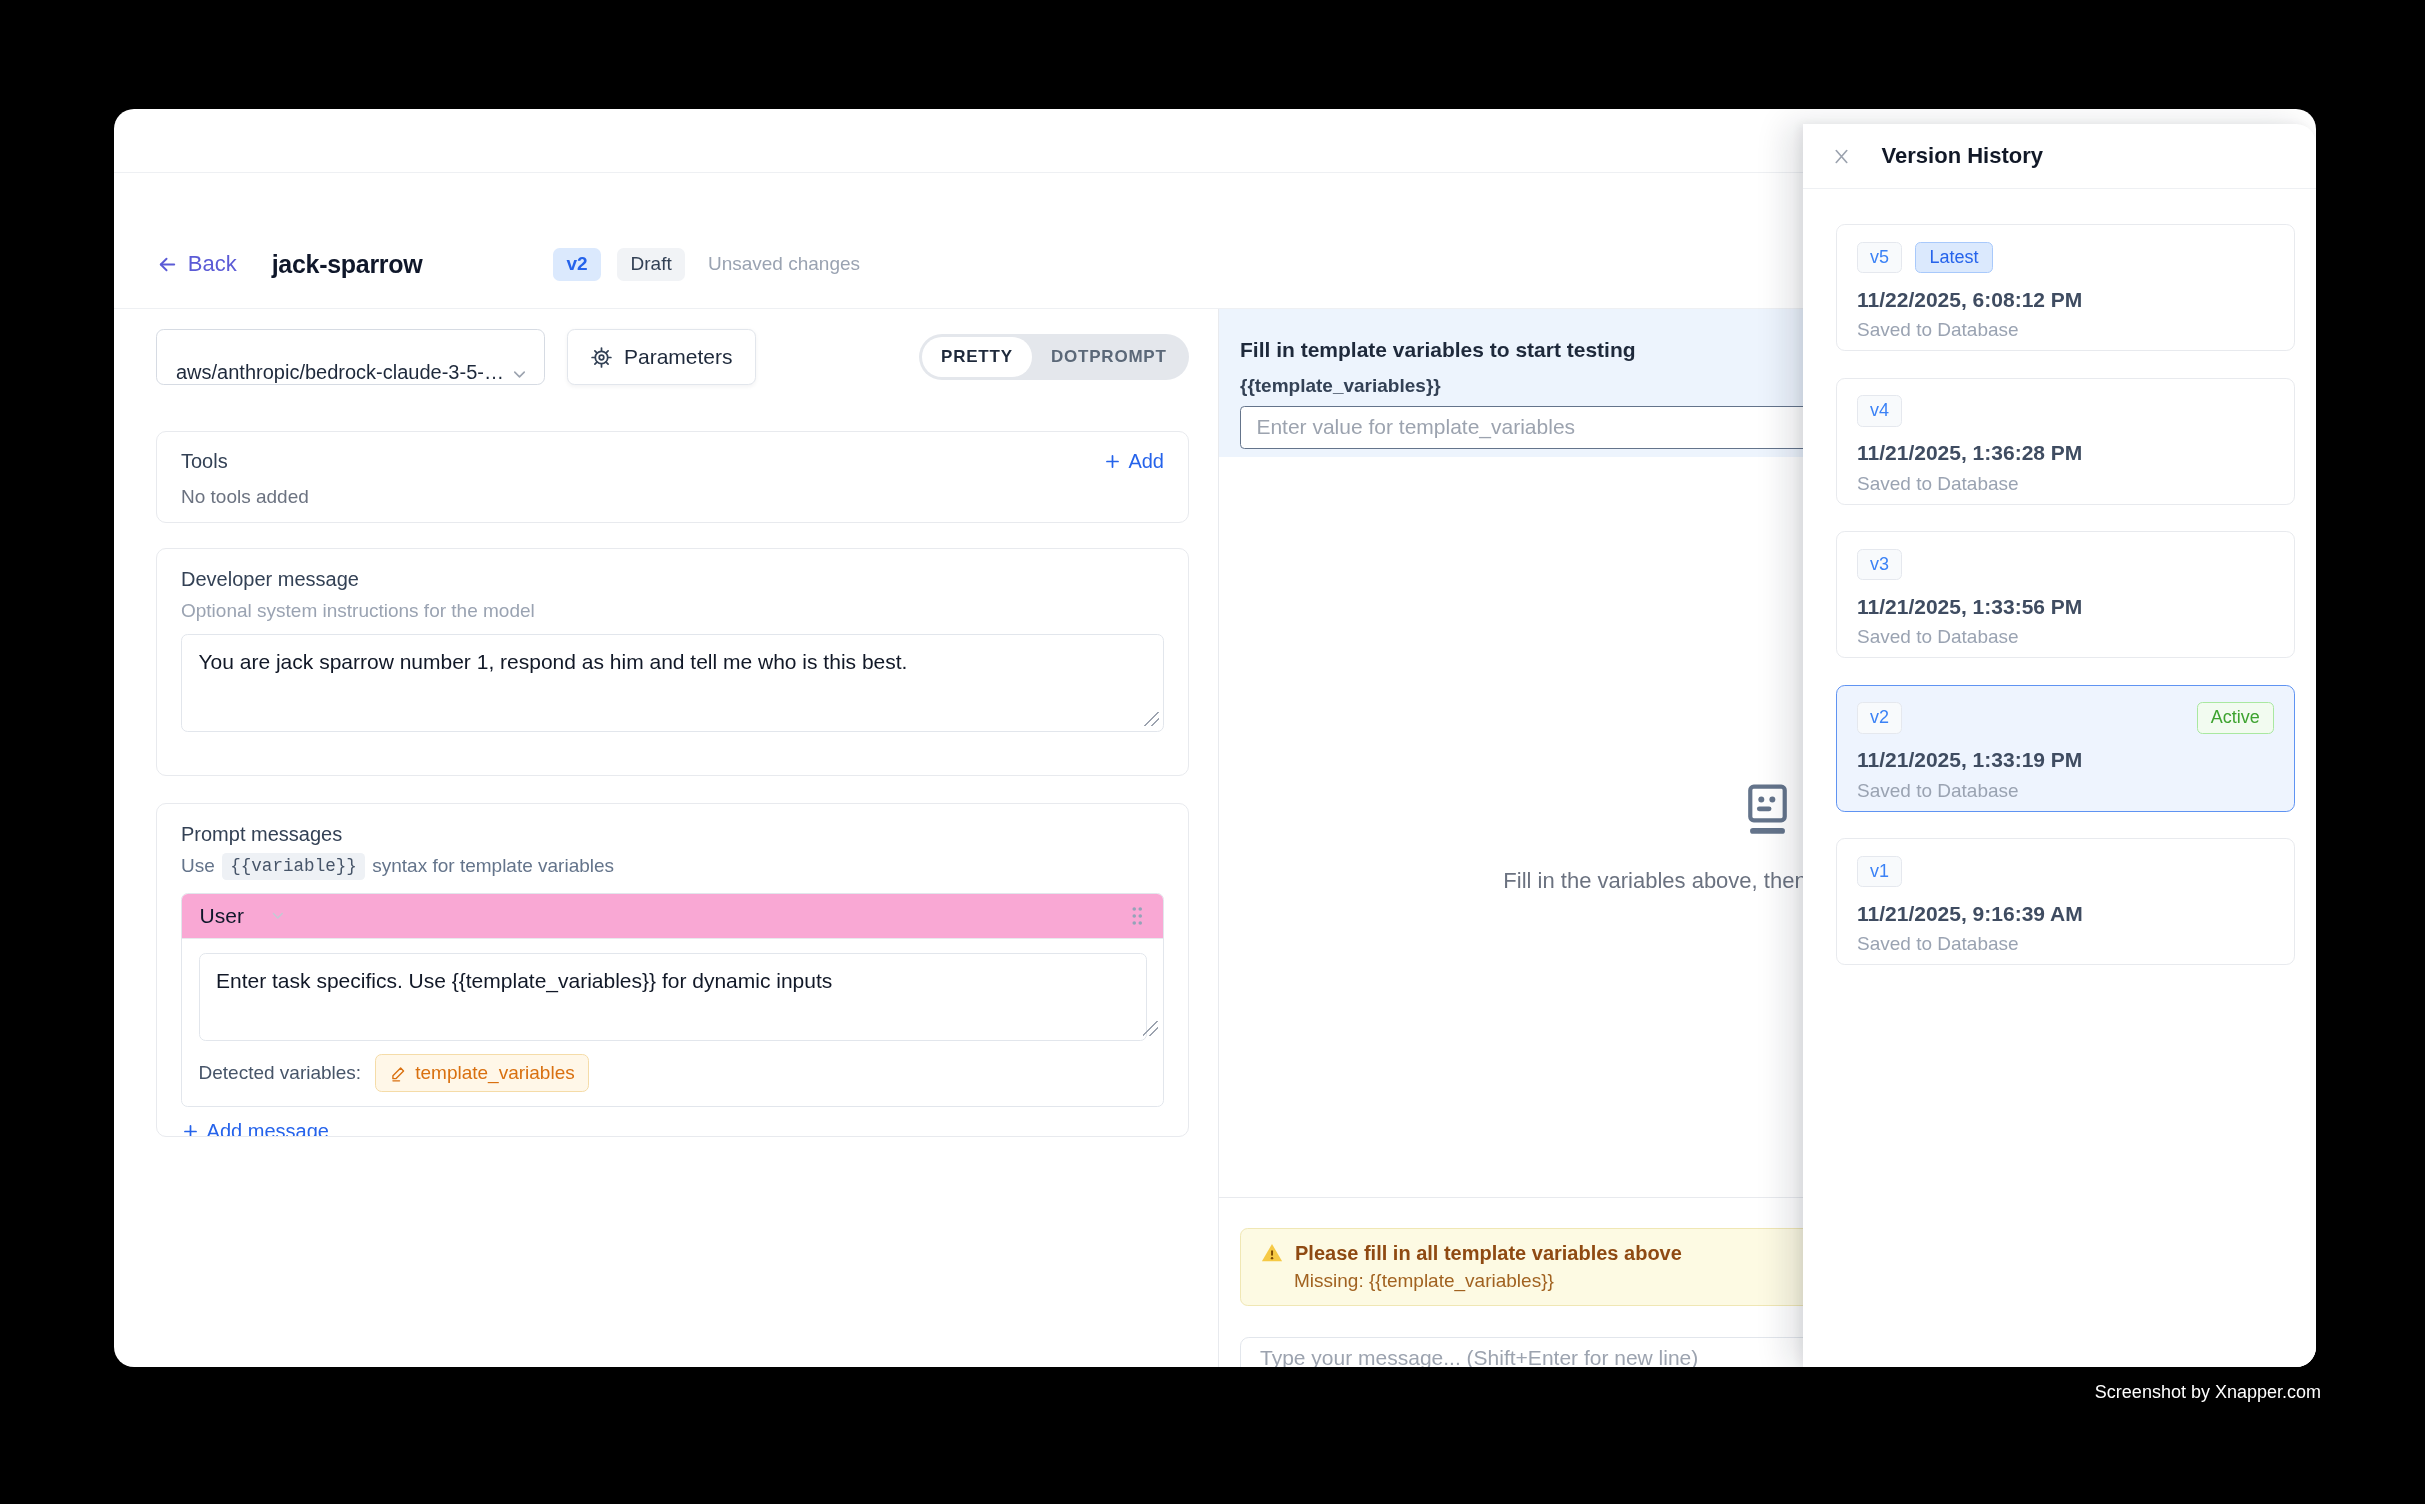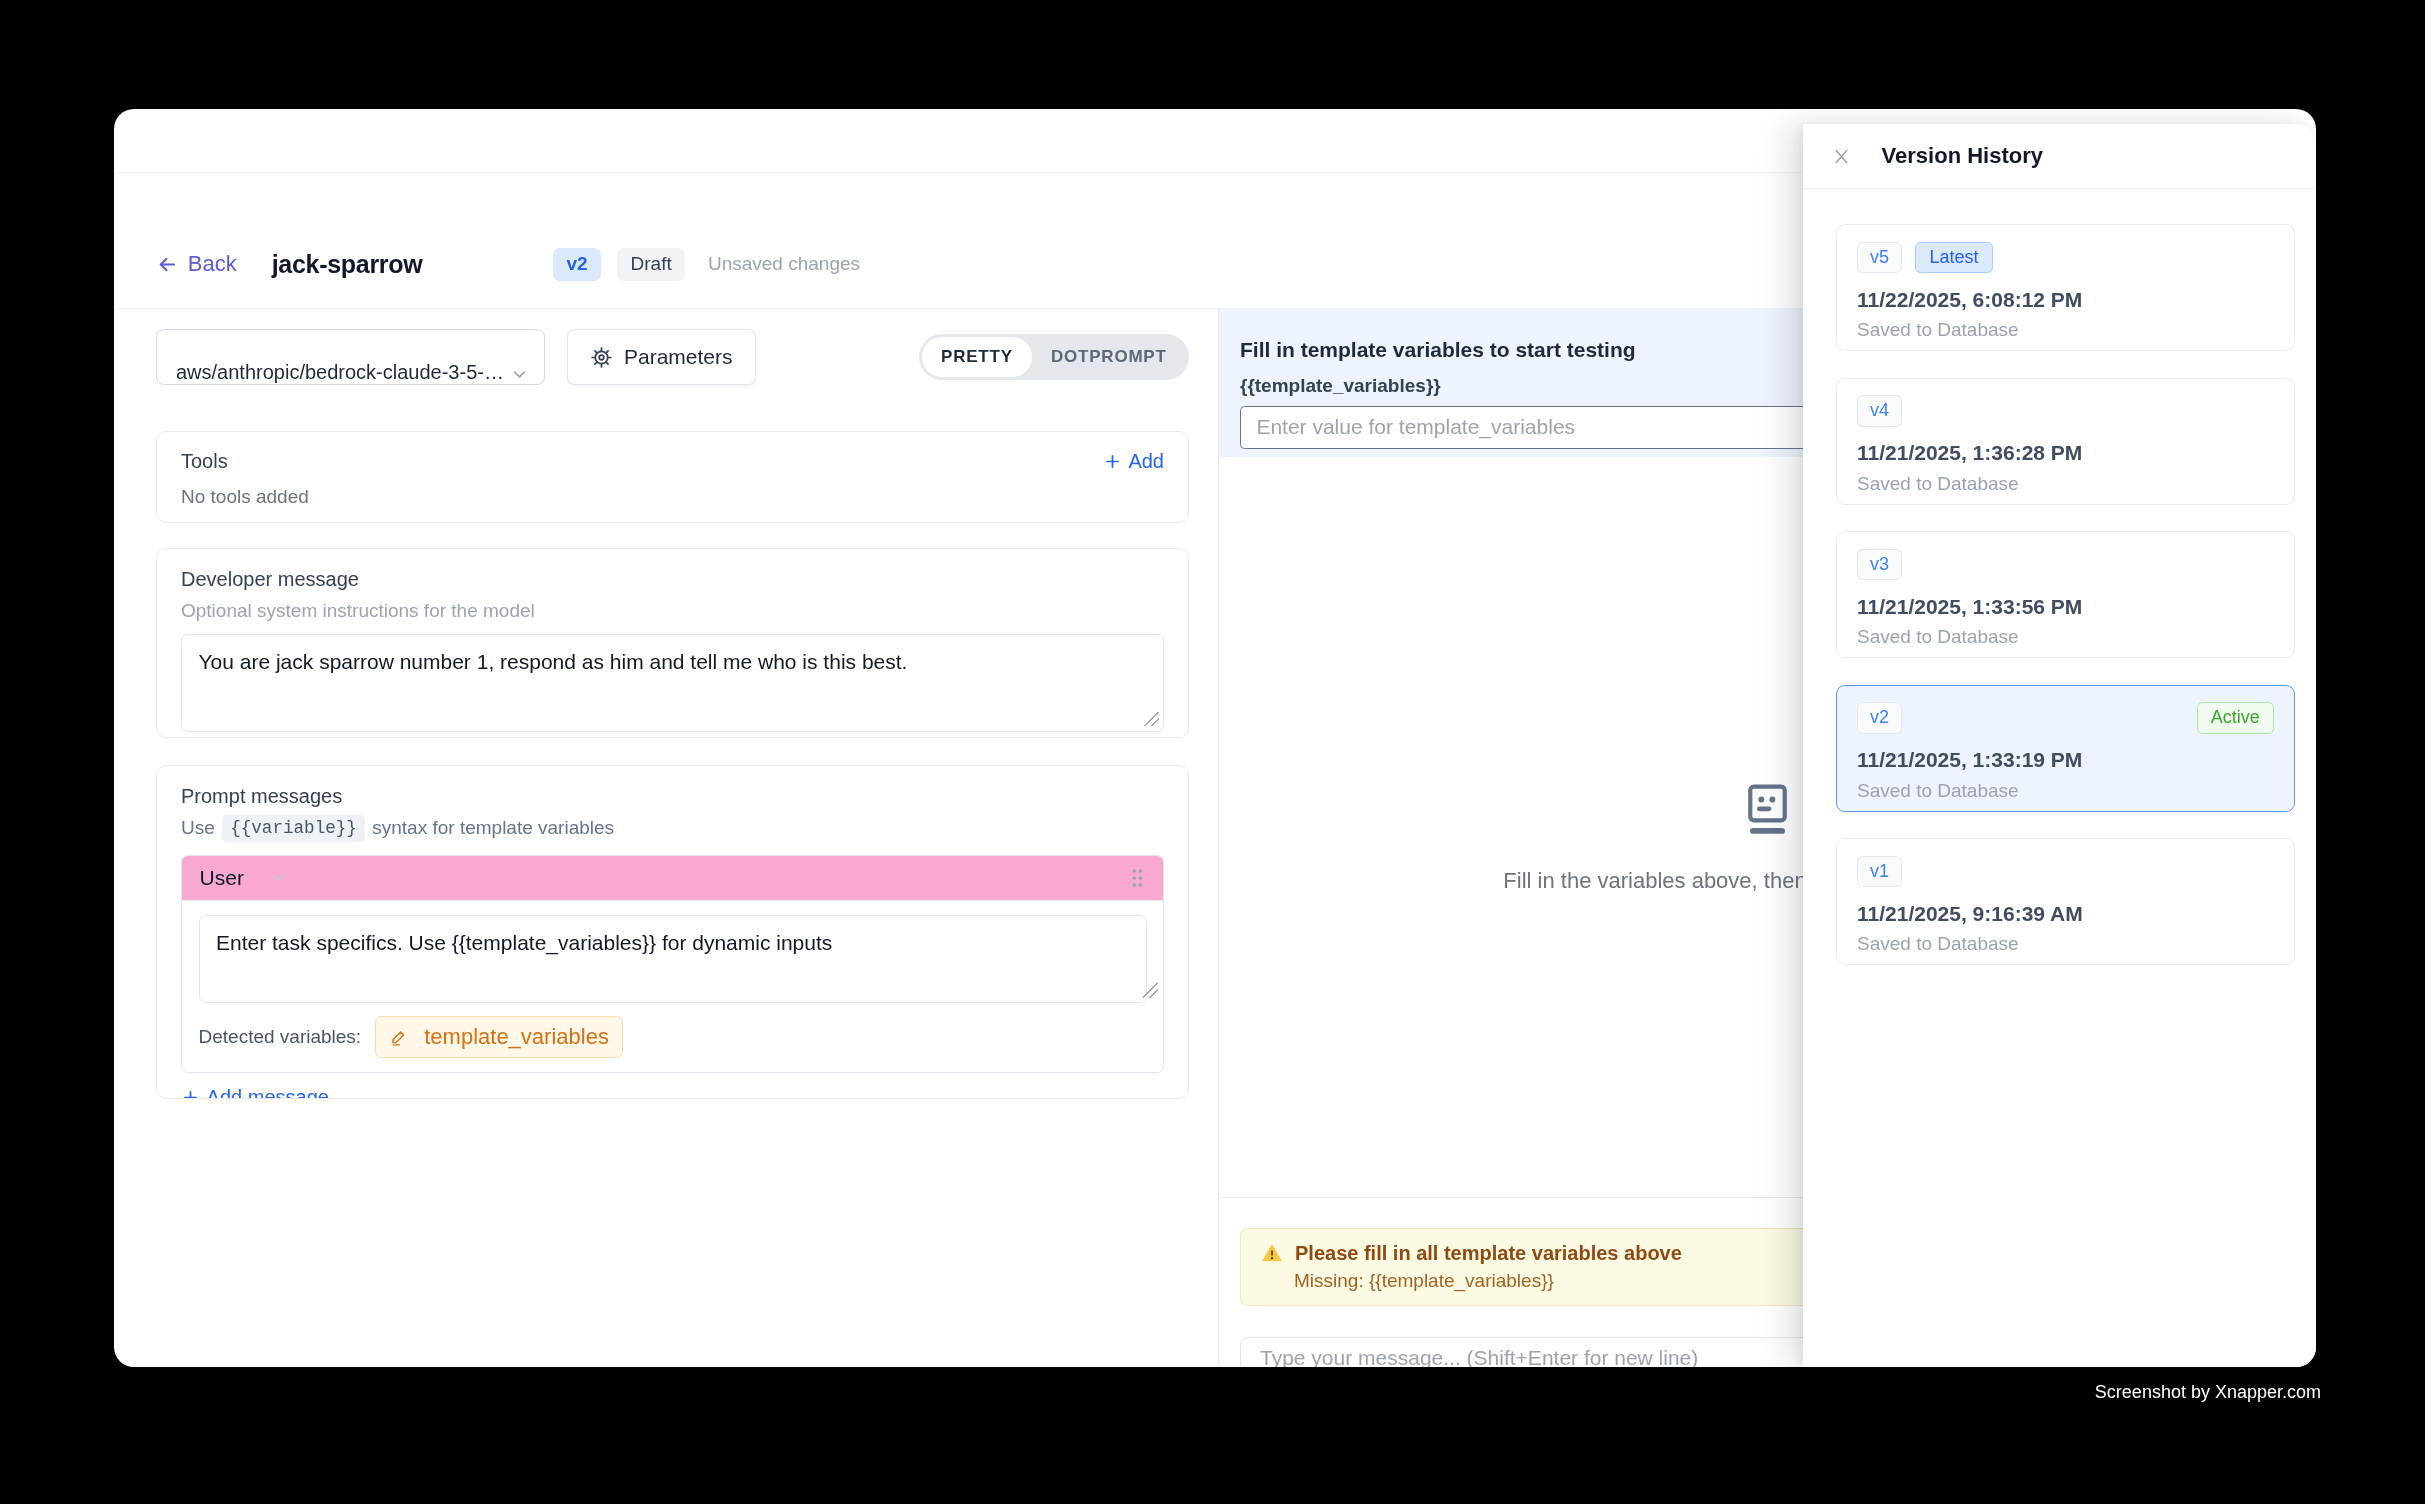--- a/index.html
+++ b/index.html
@@ -37,42 +37,42 @@
 
   .card { border:1.1px solid #e8eaee; border-radius:10px; background:#fff; }
   .card-title { font-size:20px; font-weight:500; color:#334155; }
   .card-sub { margin-top:8.8px; font-size:19px; color:#9aa3b2; }
   .blue-link { color:#2563eb; font-size:20px; font-weight:500; display:flex; align-items:center; gap:6.6px; cursor:pointer; }
 
   .tools-card { margin-top:46px; height:92px; padding:17.6px 24px; }
   .tools-head { display:flex; justify-content:space-between; align-items:center; }
   .tools-empty { margin-top:13.2px; font-size:19px; color:#6b7280; }
 
-  .dev-card { margin-top:25px; height:190px; padding:19px 24px; }
+  .dev-card { margin-top:25px; height:228px; padding:19px 24px; }
   textarea { display:block; width:100%; border:1.1px solid #e2e6ec; border-radius:6.6px; font-family:"Liberation Sans",sans-serif;
              font-size:21px; color:#111827; resize:none; outline:none; padding:13.2px 16.5px; line-height:1.35; }
   .dev-textarea { margin-top:12px; height:98px; }
   .grip-corner { position:relative; }
   .grip-corner::after { content:""; position:absolute; right:5.5px; bottom:5.5px; width:14.3px; height:14.3px;
       background:linear-gradient(135deg, transparent 0 46%, #9ca3af 46% 52%, transparent 52% 70%, #9ca3af 70% 76%, transparent 76%); }
 
   .prompt-card { margin-top:26.5px; height:334px; padding:19px 24px; overflow:hidden; }
   .hint { margin-top:7.7px; font-size:19px; color:#64748b; display:flex; align-items:center; gap:7.7px; }
   .code-chip { font-family:"Liberation Mono","DejaVu Sans Mono",monospace; background:#eef1f5; border-radius:4.4px;
                padding:3.3px 7.7px; font-size:17.6px; color:#475569; }
   .msg-block { margin-top:13.2px; border:1.1px solid #e2e6ec; border-radius:6.6px; overflow:hidden; }
   .msg-head { height:45px; background:#f9a8d4; border-bottom:1.1px solid #e8eaee; display:flex; align-items:center; padding:0 17.6px; }
   .role-select { display:flex; align-items:center; gap:25px; font-size:21px; color:#0f172a; cursor:pointer; }
   .grip-handle { margin-left:auto; cursor:grab; display:flex; }
   .msg-body { padding:14.3px 16.5px 0; }
   .msg-textarea { height:88px; }
   .msg-foot { display:flex; align-items:center; gap:14.3px; padding:13.2px 16.5px 14.3px; }
   .detected-label { font-size:19px; color:#475569; }
-  .var-chip { display:flex; align-items:center; gap:17px; background:#fff7e8; border:1.1px solid #f5dca8; border-radius:6.6px;
-              padding:6.6px 13.2px; color:#d9700f; font-size:22px; font-weight:500; cursor:pointer; }
+  .var-chip { display:flex; align-items:center; gap:8px; background:#fff7e8; border:1.1px solid #f5dca8; border-radius:6.6px;
+              padding:6.6px 13.2px; color:#d9700f; font-size:19px; font-weight:500; cursor:pointer; }
   .add-msg { margin-top:13.2px; }
 
   
   .test-panel { flex:1; display:flex; flex-direction:column; position:relative; background:#fff; min-width:0; }
   .banner { height:148px; flex:none; background:#edf4fd; padding:29px 22px 0 21px; }
   .banner-title { font-size:21px; font-weight:700; color:#1e293b; }
   .var-label { margin-top:13.2px; font-size:19px; font-weight:600; color:#334155; }
   input { font-family:"Liberation Sans",sans-serif; outline:none; }
   .var-input { margin-top:8.8px; width:100%; height:43px; border:1.1px solid #64748b; border-radius:4.4px; background:#fff;
                padding:0 15.4px; font-size:21px; color:#111827; }

